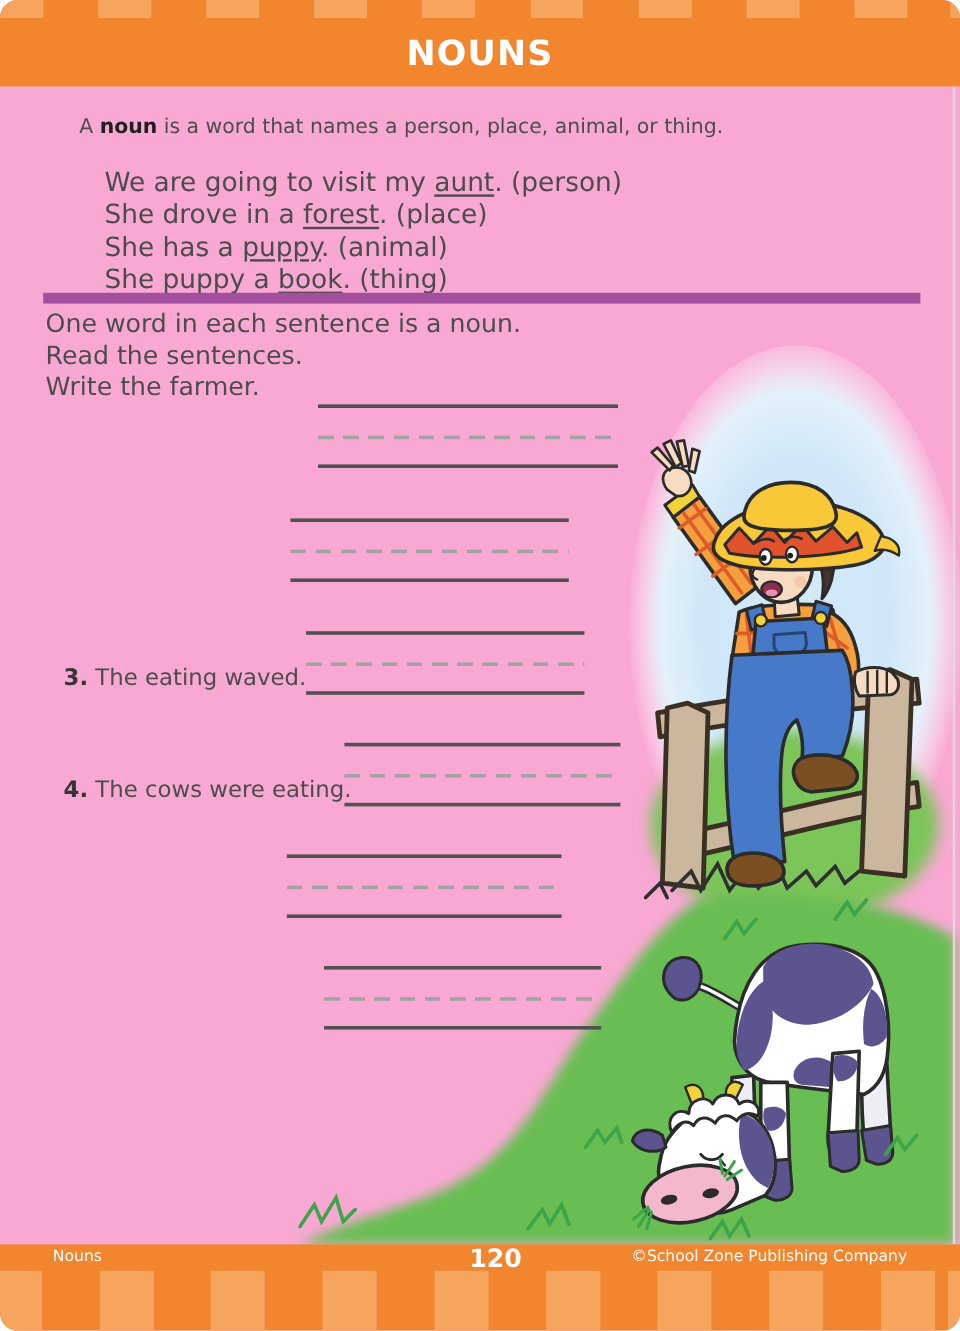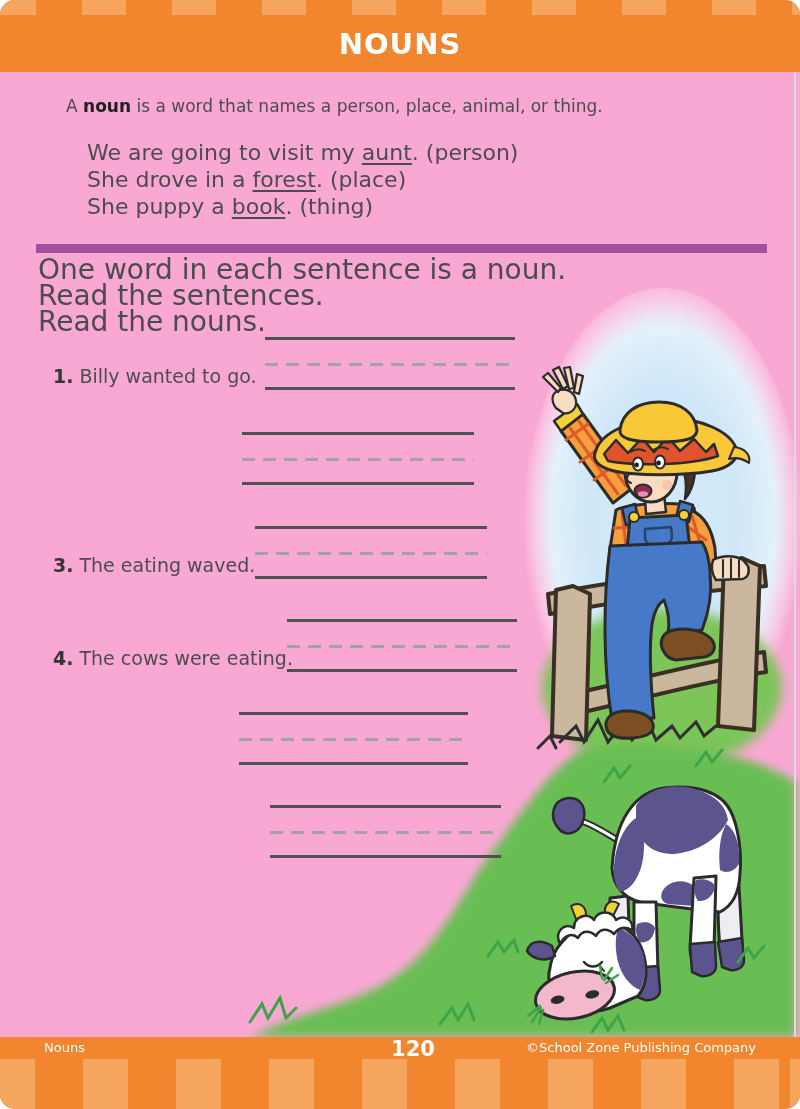--- a/index.html
+++ b/index.html
@@ -29,21 +29,21 @@
     background:repeating-linear-gradient(90deg,var(--orange_light,#F6A55F) 0 45px,transparent 45px 93px);
     background-position:-10px 0;}
   
   .txt{position:absolute;z-index:2;}
   .intro{left:38px;top:96px;font-size:17px;margin-left:28px;}
   .intro b{color:#1f1f21;}
   .examples{left:63px;top:139px;font-size:22px;line-height:27px;margin-left:24px;}
   .examples u{text-underline-offset:3px;}
   .rule{position:absolute;left:36px;top:244px;width:731px;height:9px;
     background:var(--purple,#A44F9D);z-index:2;}
-  .instructions{left:38px;top:257px;font-size:28px;line-height:26px;}
+  .instructions{left:38px;top:257px;font-size:21px;line-height:26px;}
   .item{position:absolute;left:0;width:800px;height:80px;z-index:2;}
   .item .sentence{position:absolute;left:53px;top:28px;font-size:19px;white-space:nowrap;}
   .item .num{font-weight:bold;color:#353537;margin-right:6px;}
   .lines{position:absolute;height:56px;}
   .ln{position:absolute;left:0;width:100%;height:3px;}
   .ln.solid{background:#515153;}
   .ln.dash{background:repeating-linear-gradient(90deg,#a3a3a5 0 13px,transparent 13px 21px);height:3px;}
   .edge{position:absolute;top:72px;left:794px;width:2px;height:965px;background:#dcdcdc;z-index:2;}
   
   .illus{position:absolute;top:0;left:0;z-index:1;}
@@ -243,38 +243,38 @@
     <div class="title">NOUNS</div>
   </div>
 
   <div class="txt intro">
     <span>A </span><b>noun</b><span> is a word that names a person, place, animal, or thing.</span>
   </div>
 
   <div class="txt examples">
     <div><span>We are going to visit my </span><u>aunt</u><span>. (person)</span></div>
     <div><span>She drove in a </span><u>forest</u><span>. (place)</span></div>
+    <div><span>She has a </span><u>puppy</u><span>. (animal)</span></div>
     <div><span>She puppy a </span><u>book</u><span>. (thing)</span></div>
   </div>
 
   <div class="rule"></div>
 
   <div class="txt instructions">
     <div>One word in each sentence is a noun.</div>
     <div>Read the sentences.</div>
-    <div>Read the nouns.</div>
+    <div>Write the farmer.</div>
   </div>
 
   <div class="item" style="top:337px">
     <div class="lines" style="left:265px;width:250px">
       <div class="ln solid" style="top:0"></div>
         <div class="ln dash" style="top:26px"></div>
         <div class="ln solid" style="top:50px"></div>
     </div>
-    <div class="sentence"><span class="num">1.</span><span>Billy wanted to go.</span></div>
   </div>
 
   <div class="item" style="top:432px">
     <div class="lines" style="left:242px;width:232px">
       <div class="ln solid" style="top:0"></div>
         <div class="ln dash" style="top:26px"></div>
         <div class="ln solid" style="top:50px"></div>
     </div>
   </div>
 

